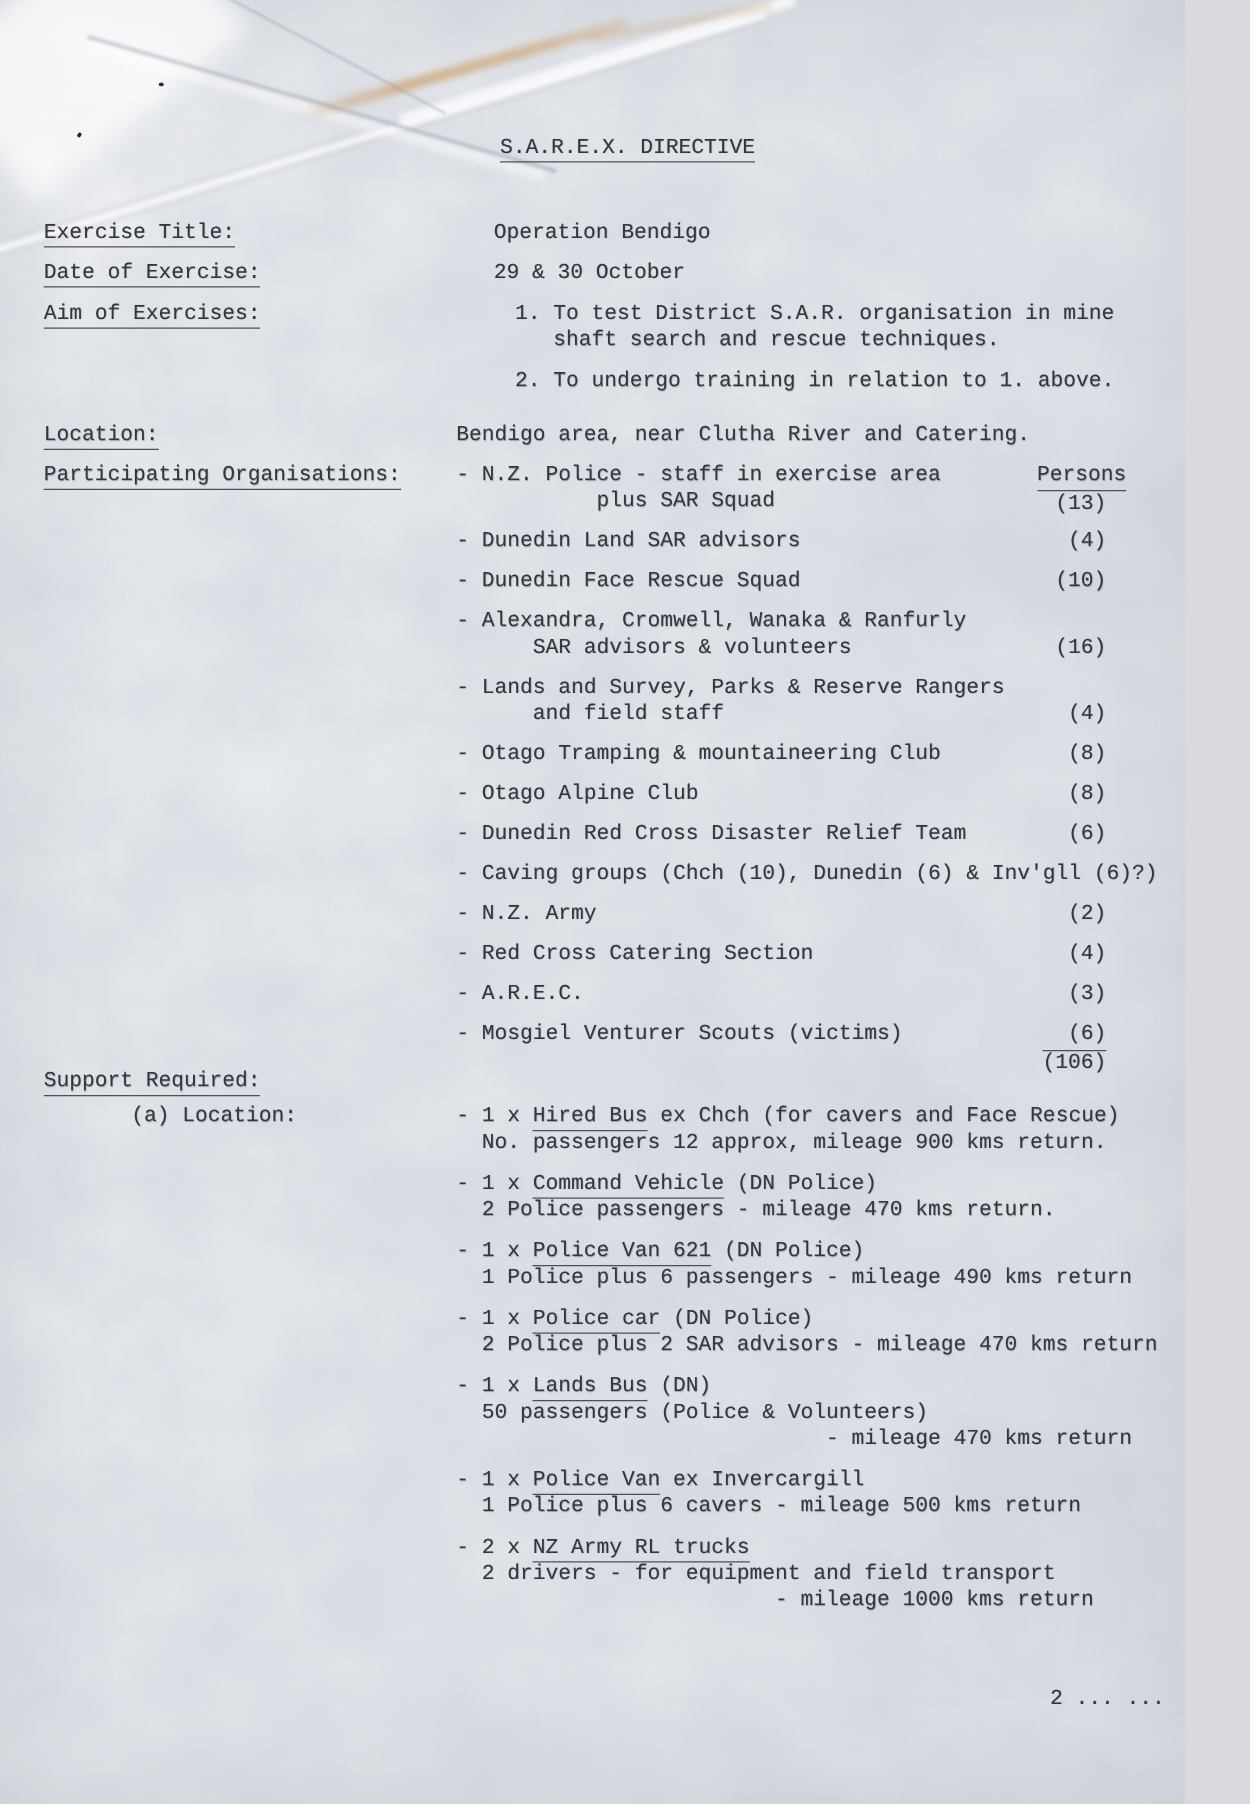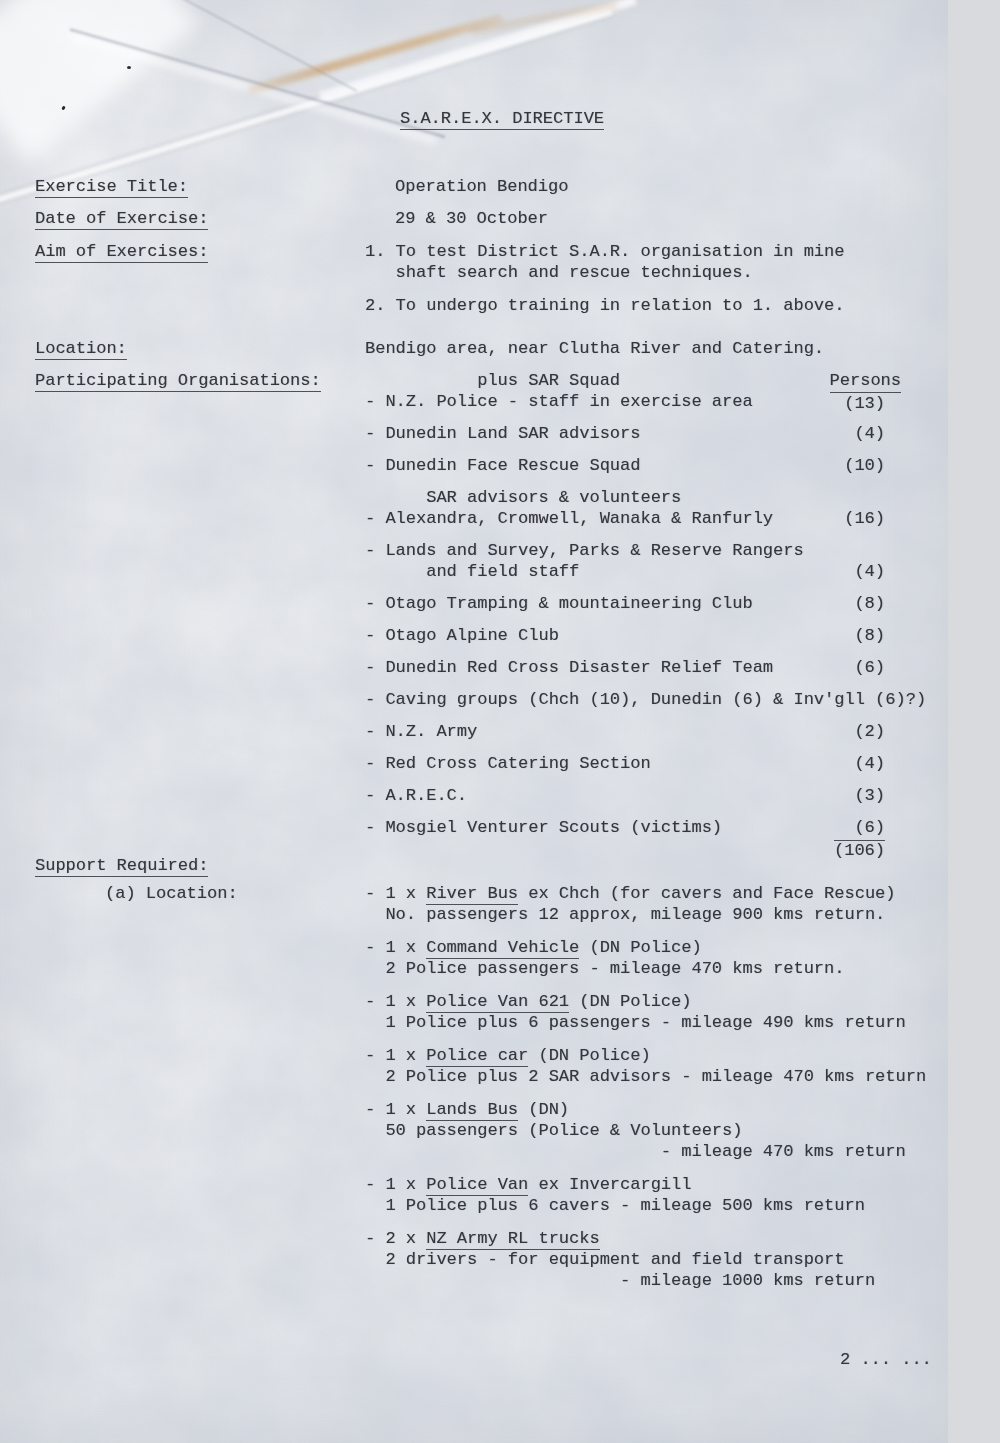--- a/index.html
+++ b/index.html
@@ -48,21 +48,21 @@
   .ot { border-top:1.5px solid rgba(52,54,61,.85); }
   .ln { white-space:pre; }
   .title-row { padding-left:400px; }
   .row { display:flex; align-items:flex-start; }
   .label { flex:0 0 365px; width:365px; padding-left:35px; }
   .t-label { flex:0 0 365px; width:365px; padding-left:105px; }
   .content { width:600px; }
   .ind { padding-left:30px; }
   .m-extitle { margin-top:47px; }
   .m-date { margin-top:11px; }
-  .m-aim { margin-top:12px; }
+  .m-aim { margin-top:12px;gap:47px; }
   .m-loc { margin-top:10px; }
   .m-maps { margin-top:12px; }
   .m-part { margin-top:11px; }
   .m-support { margin-top:-6px; }
   .m-transport { margin-top:7px; }
   .aim-item { margin-bottom:12px; }
   .org-item { position:relative; width:520px; margin-bottom:11px; }
   .ocount { position:absolute; right:0; bottom:0; }
   .ocol { position:absolute; right:0; top:0; text-align:right; }
   .persons { display:inline-block; margin-right:-16px; }
@@ -130,43 +130,43 @@
       <div class="label"><span class="u">Location:</span></div>
       <div class="content"><span class="ln">Bendigo area, near Clutha River and Catering.</span></div>
     </div>
 
 
     <div class="row m-part">
       <div class="label"><span class="u">Participating Organisations:</span></div>
       <div class="content">
 
         <div class="org-item">
+          <div class="ln">- N.Z. Police - staff in exercise area</div>
           <div class="ln">           plus SAR Squad</div>
-          <div class="ln">- N.Z. Police - staff in exercise area</div>
           <div class="ocol">
             <div><span class="u persons">Persons</span></div>
             <div>(13)</div>
           </div>
         </div>
 
         <div class="org-item">
           <div class="ln">- Dunedin Land SAR advisors</div>
           <div class="ln"></div>
           <div class="ocount">(4)</div>
         </div>
 
         <div class="org-item">
           <div class="ln">- Dunedin Face Rescue Squad</div>
           <div class="ln"></div>
           <div class="ocount">(10)</div>
         </div>
 
         <div class="org-item">
+          <div class="ln">- Alexandra, Cromwell, Wanaka &amp; Ranfurly</div>
           <div class="ln">      SAR advisors &amp; volunteers</div>
-          <div class="ln">- Alexandra, Cromwell, Wanaka &amp; Ranfurly</div>
           <div class="ocount">(16)</div>
         </div>
 
         <div class="org-item">
           <div class="ln">- Lands and Survey, Parks &amp; Reserve Rangers</div>
           <div class="ln">      and field staff</div>
           <div class="ocount">(4)</div>
         </div>
 
         <div class="org-item">
@@ -225,21 +225,21 @@
 
     <div class="row m-support">
       <div class="label"><span class="u">Support Required:</span></div>
     </div>
 
     <div class="row m-transport">
       <div class="t-label"><span>(a) Location:</span></div>
       <div class="content">
 
         <div class="t-item">
-          <div class="ln"><span>- 1 x </span><span class="u">River Bus</span><span> ex Chch (for cavers and Face Rescue)</span></div>
+          <div class="ln"><span>- 1 x </span><span class="u">Hired Bus</span><span> ex Chch (for cavers and Face Rescue)</span></div>
           <div class="ln">  No. passengers 12 approx, mileage 900 kms return.</div>
           <div class="ln"></div>
         </div>
 
         <div class="t-item">
           <div class="ln"><span>- 1 x </span><span class="u">Command Vehicle</span><span> (DN Police)</span></div>
           <div class="ln">  2 Police passengers - mileage 470 kms return.</div>
           <div class="ln"></div>
         </div>
 

